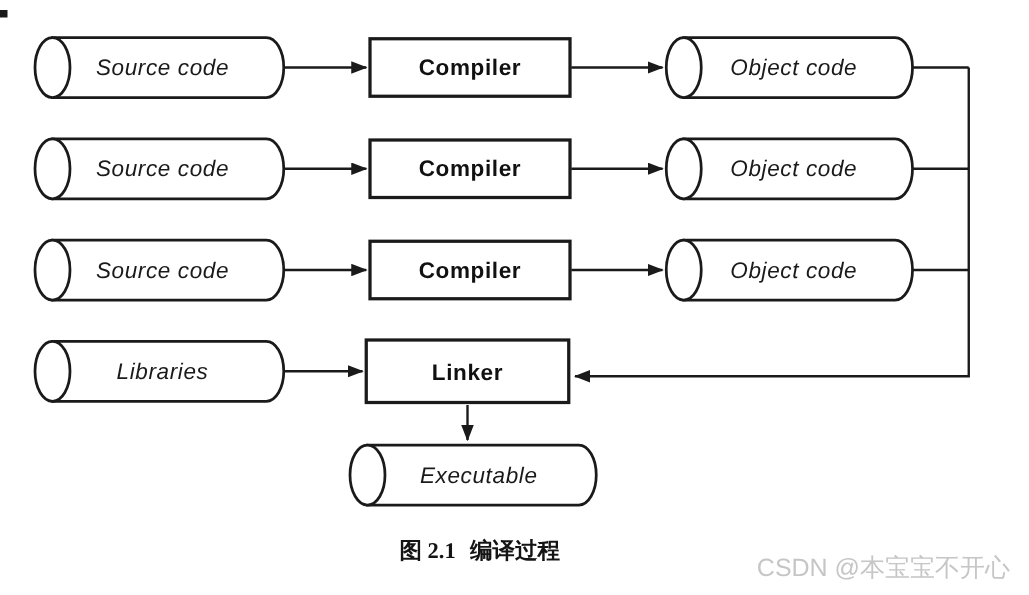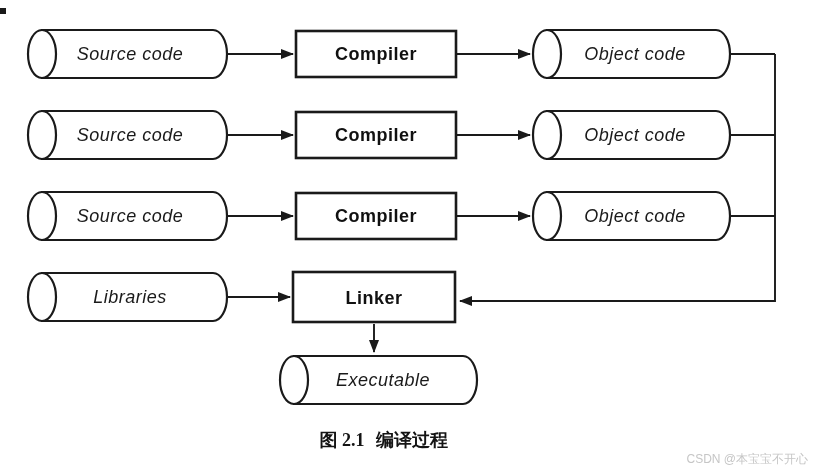--- a/index.html
+++ b/index.html
@@ -53,21 +53,21 @@
     font-weight: bold;
     font-size: 18px;
     fill: #141414;
     text-anchor: middle;
   }
   .watermark {
     position: absolute;
     right: 15px;
     bottom: 8px;
     font-family: "Liberation Sans", sans-serif;
-    font-size: 12px;
+    font-size: 20px;
     color: #c6c6c6;
     text-shadow: 1px 1px 0 rgba(255,255,255,0.9);
     white-space: nowrap;
   }
 </style>
 </head>
 <body>
 
 <div class="page">
   <svg width="823" height="476" viewBox="0 0 823 476">

